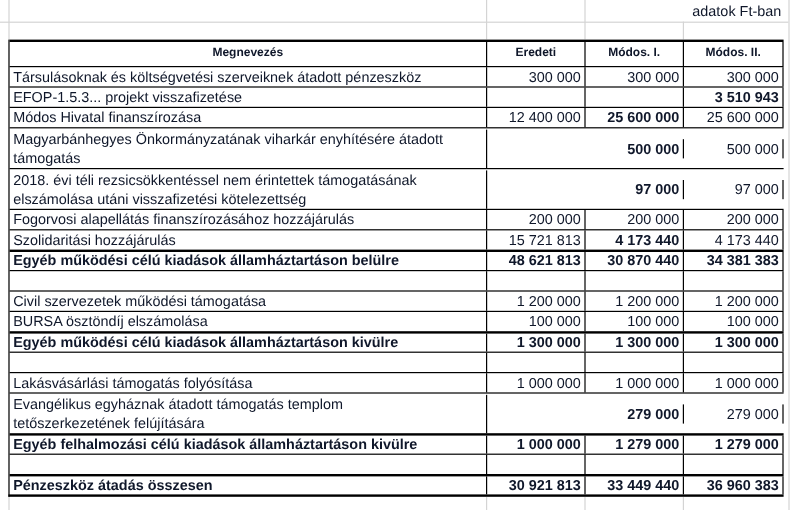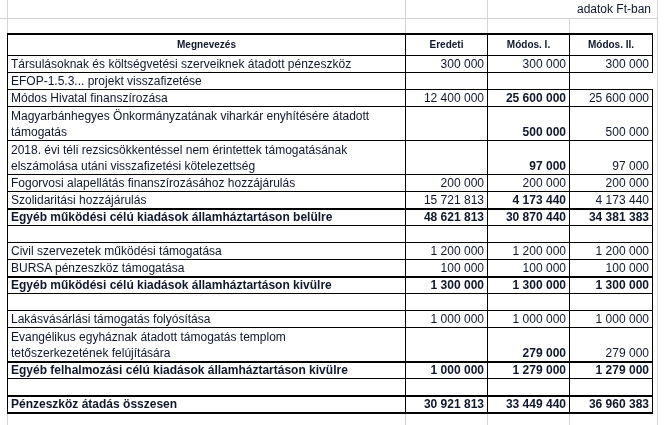--- a/index.html
+++ b/index.html
@@ -28,21 +28,21 @@
     line-height:16px;font-size:12px;text-align:right;white-space:pre;
   }
 
   
   .btable{
     position:absolute;left:7px;top:33px;width:645px;
     border-left:1px solid #000;border-bottom:2px solid #000;
     background:#fff;
   }
   .trow{display:flex;box-sizing:border-box;height:17px;border-top:1px solid #000;}
-  .trow.h2{height:34px;}
+  .trow.h2{height:34px;align-items:center;}
   .trow.tt{border-top-width:2px;}
   .trow.head{height:22px;border-top-width:2px;}
   .c{
     box-sizing:border-box;border-right:1px solid #000;
     display:flex;align-items:flex-end;overflow:hidden;
     font-size:12px;line-height:16px;white-space:pre;
   }
   .c1{width:398px;justify-content:flex-start;padding-left:3px;}
   .c2{width:82px;}
   .c3{width:82px;}
@@ -80,20 +80,21 @@
         <div class="trow">
       <div class="c c1 lbl">Társulásoknak és költségvetési szerveiknek átadott pénzeszköz</div>
       <div class="c cn c2">300 000</div>
       <div class="c cn c3">300 000</div>
       <div class="c cn c4">300 000</div>
     </div>
         <div class="trow">
       <div class="c c1 lbl">EFOP-1.5.3... projekt visszafizetése</div>
       <div class="c cn c2"></div>
       <div class="c cn c3"></div>
+      <div class="c cn c4 b">3 510 943</div>
     </div>
         <div class="trow">
       <div class="c c1 lbl">Módos Hivatal finanszírozása</div>
       <div class="c cn c2">12 400 000</div>
       <div class="c cn c3 b">25 600 000</div>
       <div class="c cn c4">25 600 000</div>
     </div>
         <div class="trow h2">
       <div class="c c1 lbl">Magyarbánhegyes Önkormányzatának viharkár enyhítésére átadott
 támogatás</div>
@@ -132,21 +133,21 @@
       <div class="c cn c3"></div>
       <div class="c cn c4"></div>
     </div>
         <div class="trow">
       <div class="c c1 lbl">Civil szervezetek működési támogatása</div>
       <div class="c cn c2">1 200 000</div>
       <div class="c cn c3">1 200 000</div>
       <div class="c cn c4">1 200 000</div>
     </div>
         <div class="trow">
-      <div class="c c1 lbl">BURSA pénzeszköz támogatása</div>
+      <div class="c c1 lbl">BURSA ösztöndíj elszámolása</div>
       <div class="c cn c2">100 000</div>
       <div class="c cn c3">100 000</div>
       <div class="c cn c4">100 000</div>
     </div>
         <div class="trow tt rb">
       <div class="c c1 lbl">Egyéb működési célú kiadások államháztartáson kivülre</div>
       <div class="c cn c2">1 300 000</div>
       <div class="c cn c3">1 300 000</div>
       <div class="c cn c4">1 300 000</div>
     </div>

